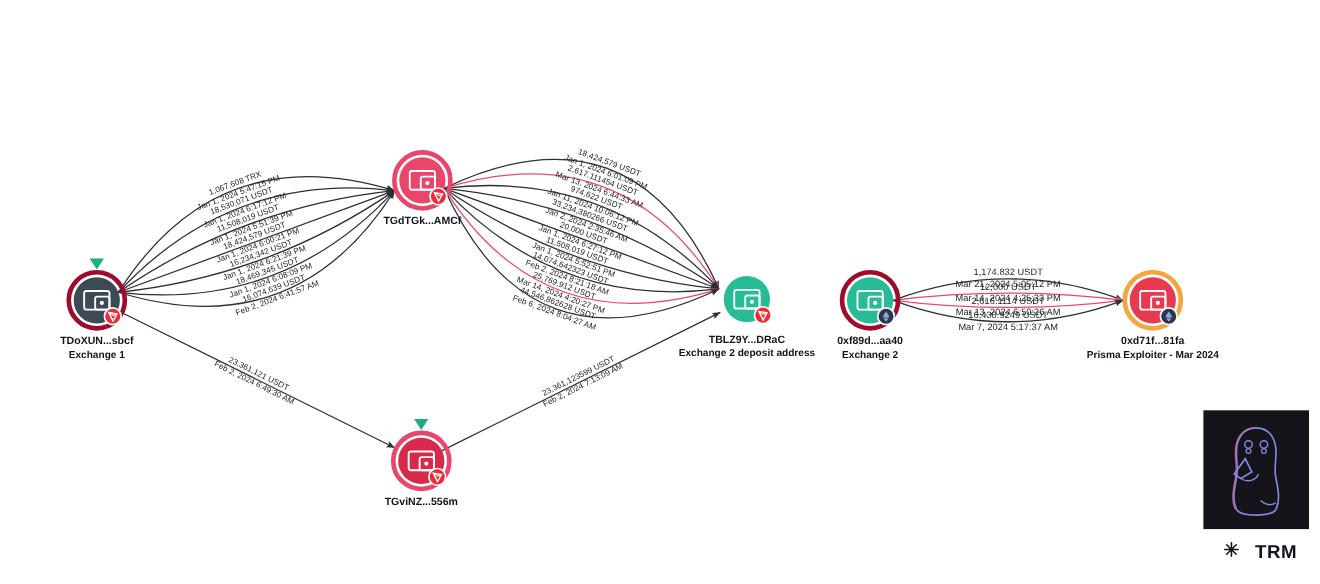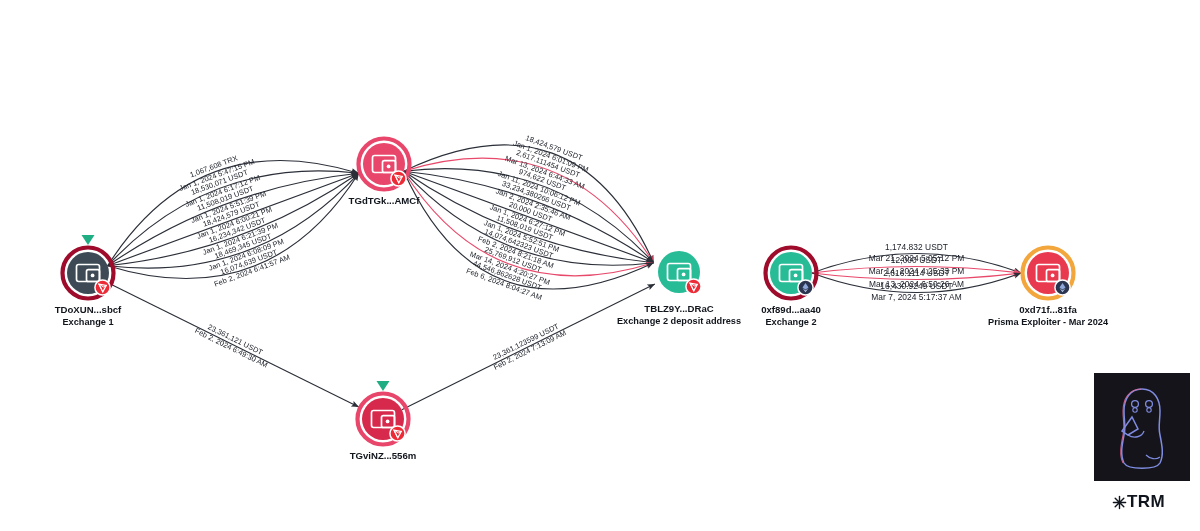--- a/index.html
+++ b/index.html
@@ -35,21 +35,21 @@
   }
   .node-caption.sub{font-size:9.2px;}
 
   
   #trm-logo-card{
     position:absolute;left:1094px;top:373px;width:96px;height:108px;
     background:#14141a;
   }
   #trm-wordmark{
     position:absolute;left:1112px;top:492px;
-    display:flex;align-items:center;gap:0;
+    display:flex;gap:14px;
   }
   #trm-wordmark .mark{
     width:15px;height:15px;position:relative;flex:0 0 auto;
   }
   #trm-wordmark .word{
     font-family:"Liberation Sans", sans-serif;
     font-weight:bold;font-size:17px;color:#10141c;letter-spacing:.4px;
   }
 </style>
 </head>

